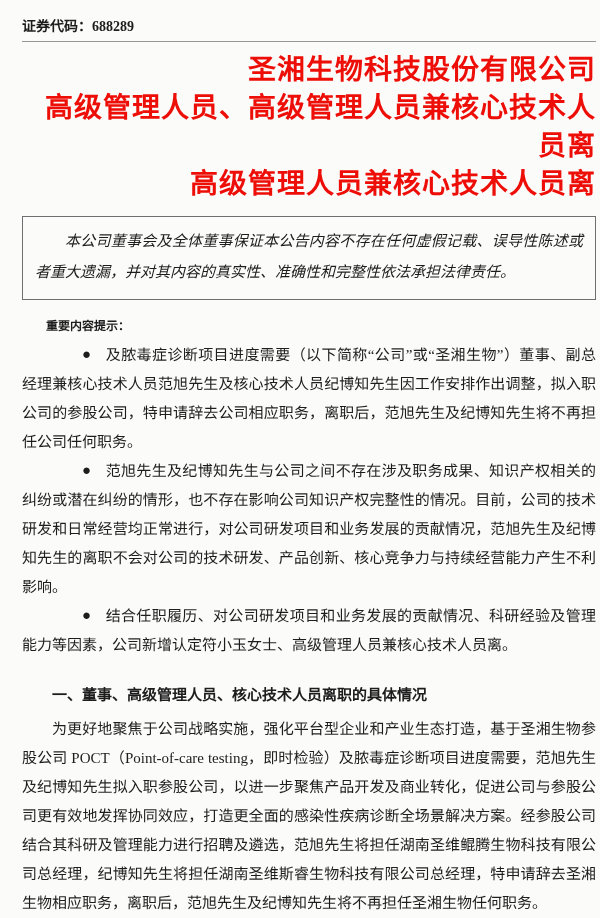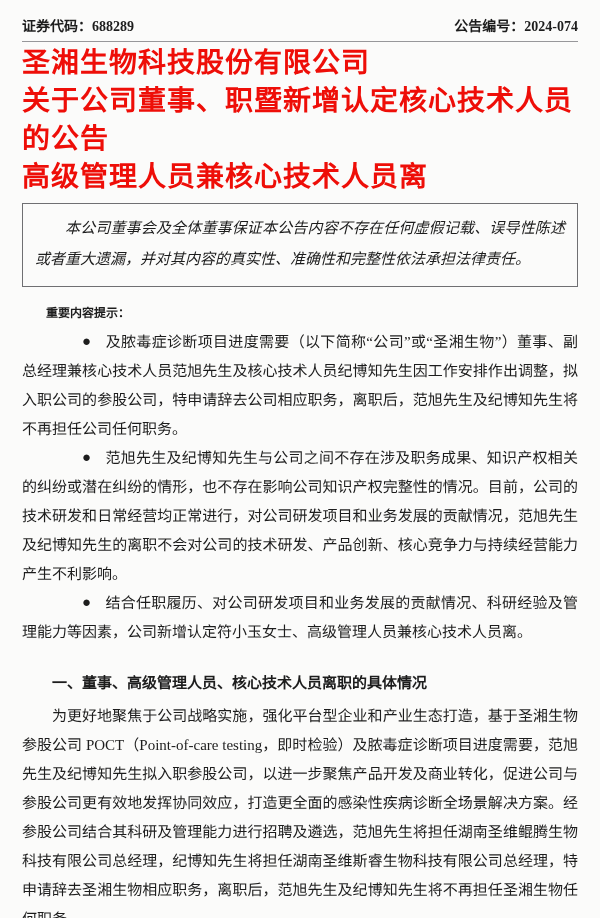--- a/index.html
+++ b/index.html
@@ -11,47 +11,47 @@
     height: 918px;
     background: #fbfbfa;
     color: #1d1d1d;
     font-family: "Liberation Serif", "DejaVu Serif", serif;
     overflow: hidden;
   }
   .page {
     box-sizing: border-box;
     width: 600px;
     height: 653px;
-    padding: 18px 22px 0 22px;
+    padding: 18px 4px 0 22px;
   }
   .doc-header {
     display: flex;
     justify-content: space-between;
     align-items: baseline;
     font-size: 14px;
     font-weight: bold;
     line-height: 18px;
   }
   .header-rule {
     border-bottom: 1px solid #97979a;
     margin-top: 5px;
   }
   .doc-title {
-    margin-top: 2px;
-    text-align: left;
+    margin-top: 9px;
+    text-align: right;
     color: #ee0e08;
     font-family: "Liberation Sans", "DejaVu Sans", sans-serif;
     font-weight: bold;
     font-size: 28px;
     line-height: 38px;
     letter-spacing: 1px;
   }
   .disclaimer {
     border: 1px solid #6f6f72;
-    margin-top: 7px;
+    margin-top: 13px;
     padding: 9px 12px 11px 12px;
     background: transparent;
   }
   .disclaimer p {
     margin: 0;
     font-style: italic;
     font-size: 15px;
     line-height: 31px;
     text-indent: 2em;
     text-align: justify;
@@ -74,37 +74,37 @@
     display: inline-block;
     margin-right: 0.95em;
     transform: translateY(-1px);
   }
   .section-heading {
     margin: 22px 0 4px 0;
     font-weight: bold;
     font-size: 15px;
     line-height: 29px;
     text-indent: 2em;
+    font-family: Liberation Mono, monospace;
   }
 </style>
 </head>
 <body>
 
 <div class="page">
 
   <div class="doc-header">
     <span>证券代码：688289</span>
-    <span>公告编号：2024-074</span>
   </div>
 
   <div class="header-rule"></div>
 
   <div class="doc-title">
     <div>圣湘生物科技股份有限公司</div>
-    <div>关于公司董事、职暨新增认定核心技术人员的公告</div>
+    <div>高级管理人员、高级管理人员兼核心技术人员离</div>
     <div>高级管理人员兼核心技术人员离</div>
   </div>
 
   <div class="disclaimer">
     <p>本公司董事会及全体董事保证本公告内容不存在任何虚假记载、误导性陈述或者重大遗漏，并对其内容的真实性、准确性和完整性依法承担法律责任。</p>
   </div>
 
   <p class="notice-heading">重要内容提示：</p>
 
   <p class="body-para"><span class="bullet-marker">●</span><span>及脓毒症诊断项目进度需要（以下简称“公司”或“圣湘生物”）董事、副总经理兼核心技术人员范旭先生及核心技术人员纪博知先生因工作安排作出调整，拟入职公司的参股公司，特申请辞去公司相应职务，离职后，范旭先生及纪博知先生将不再担任公司任何职务。</span></p>

